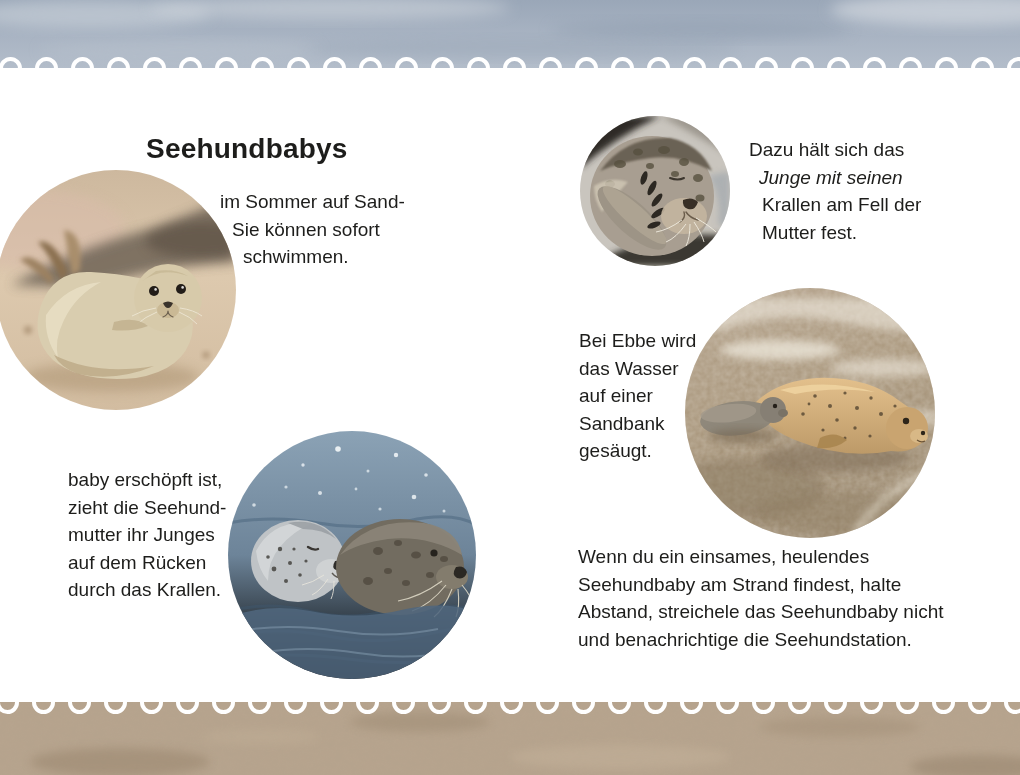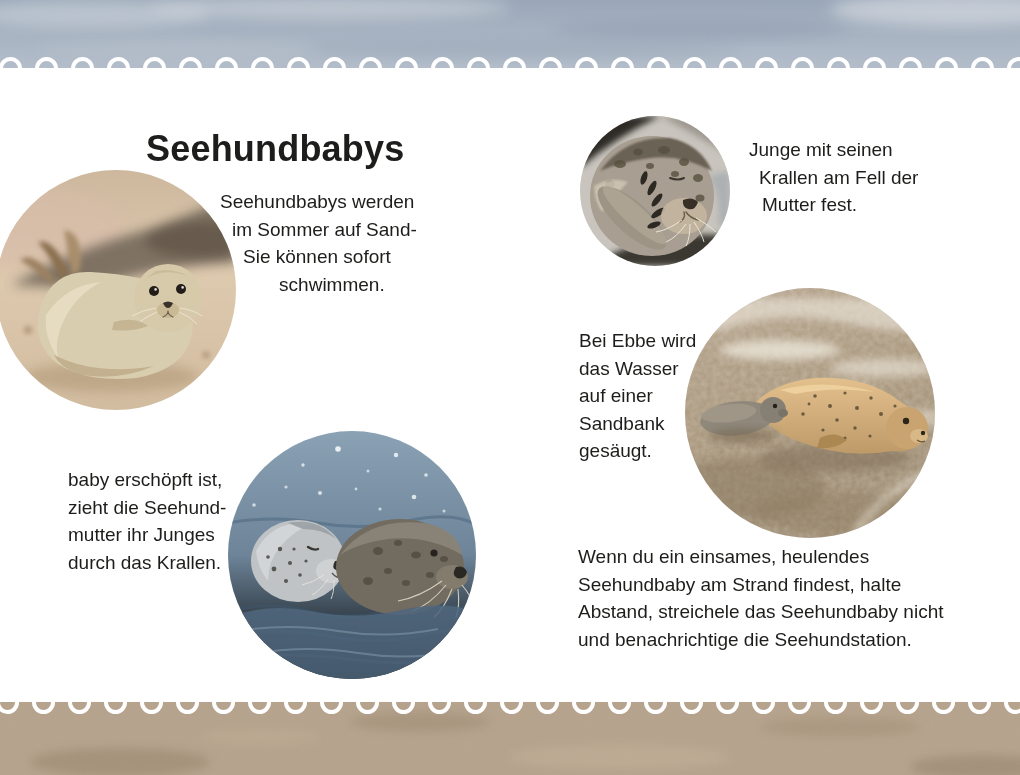--- a/index.html
+++ b/index.html
@@ -18,43 +18,43 @@
   .scallops{position:absolute;left:0;width:1020px;height:23px;z-index:5;pointer-events:none;}
   .scallops-top{top:57px;}
   .scallops-bottom{top:691px;}
   .scallop{
     position:absolute;top:0;width:23px;height:23px;box-sizing:border-box;
     border:4px solid #ffffff;border-radius:50%;background:transparent;
   }
 
   .page-title{
     position:absolute;left:146px;top:130px;margin:0;
-    font-size:36px;font-weight:700;letter-spacing:.2px;line-height:38px;
+    font-size:28px;font-weight:700;letter-spacing:.2px;line-height:38px;
   }
 
   .photo{position:absolute;border-radius:50%;overflow:hidden;z-index:2;}
   .photo svg{display:block;width:100%;height:100%;}
   .photo-beach{left:-4px;top:170px;width:240px;height:240px;}
   .photo-claw{left:580px;top:116px;width:150px;height:150px;}
   .photo-sandbank{left:685px;top:288px;width:250px;height:250px;}
   .photo-swim{left:228px;top:431px;width:248px;height:248px;}
 
   .para{position:absolute;font-size:19px;line-height:27.5px;z-index:3;}
   .para div{white-space:nowrap;}
   .p-intro{left:0;top:188px;}
   .p-intro div:nth-child(1){margin-left:220px;}
   .p-intro div:nth-child(2){margin-left:232px;}
   .p-intro div:nth-child(3){margin-left:243px;}
   .p-intro div:nth-child(4){margin-left:247px;text-align:center;}
   .p-intro div:nth-child(5){margin-left:248px;}
   .p-krallen{left:0;top:136px;}
   .p-krallen div:nth-child(1){margin-left:749px;}
-  .p-krallen div:nth-child(2){margin-left:759px;}
+  .p-krallen div:nth-child(2){margin-left:759px;font-style:italic;}
   .p-krallen div:nth-child(3){margin-left:762px;}
-  .p-krallen div:nth-child(4){margin-left:762px;margin-top:32px;}
+  .p-krallen div:nth-child(4){margin-left:762px;}
   .p-ebbe{left:579px;top:327px;}
   .p-ruecken{left:68px;top:466px;}
   .p-strand{left:578px;top:543px;}
 </style>
 </head>
 <body>
 
 <div class="band band-top">
   <svg viewBox="0 0 1020 68" width="1020" height="68" preserveAspectRatio="none" aria-hidden="true">
     <defs>
@@ -421,44 +421,45 @@
     </g>
     <path d="M0,186 Q40,172 82,180 Q130,190 178,178 Q215,170 248,180 L248,248 L0,248 Z" fill="#50677d" opacity="0.88"></path>
     <g stroke="#7e95a8" stroke-width="2" opacity="0.6" fill="none">
       <path d="M10,200 Q60,192 110,200 T210,198"></path>
       <path d="M30,222 Q80,214 130,222 T230,220"></path>
     </g>
   </svg>
 </div>
 
 <div class="para p-intro">
-  <div>Seehundbabys werden</div>
   <div>im Sommer auf Sand-</div>
   <div>Sie können sofort</div>
   <div>schwimmen.</div>
 </div>
 
 <div class="para p-krallen">
+  <div>Dazu hält sich das</div>
   <div>Junge mit seinen</div>
   <div>Krallen am Fell der</div>
   <div>Mutter fest.</div>
 </div>
 
 <div class="para p-ebbe">
   <div>Bei Ebbe wird</div>
   <div>das Wasser</div>
   <div>auf einer</div>
   <div>Sandbank</div>
   <div>gesäugt.</div>
 </div>
 
 <div class="para p-ruecken">
   <div>baby erschöpft ist,</div>
   <div>zieht die Seehund-</div>
   <div>mutter ihr Junges</div>
+  <div>auf dem Rücken</div>
   <div>durch das Krallen.</div>
 </div>
 
 <div class="para p-strand">
   <div>Wenn du ein einsames, heulendes</div>
   <div>Seehundbaby am Strand findest, halte</div>
   <div>Abstand, streichele das Seehundbaby nicht</div>
   <div>und benachrichtige die Seehundstation.</div>
 </div>
 

